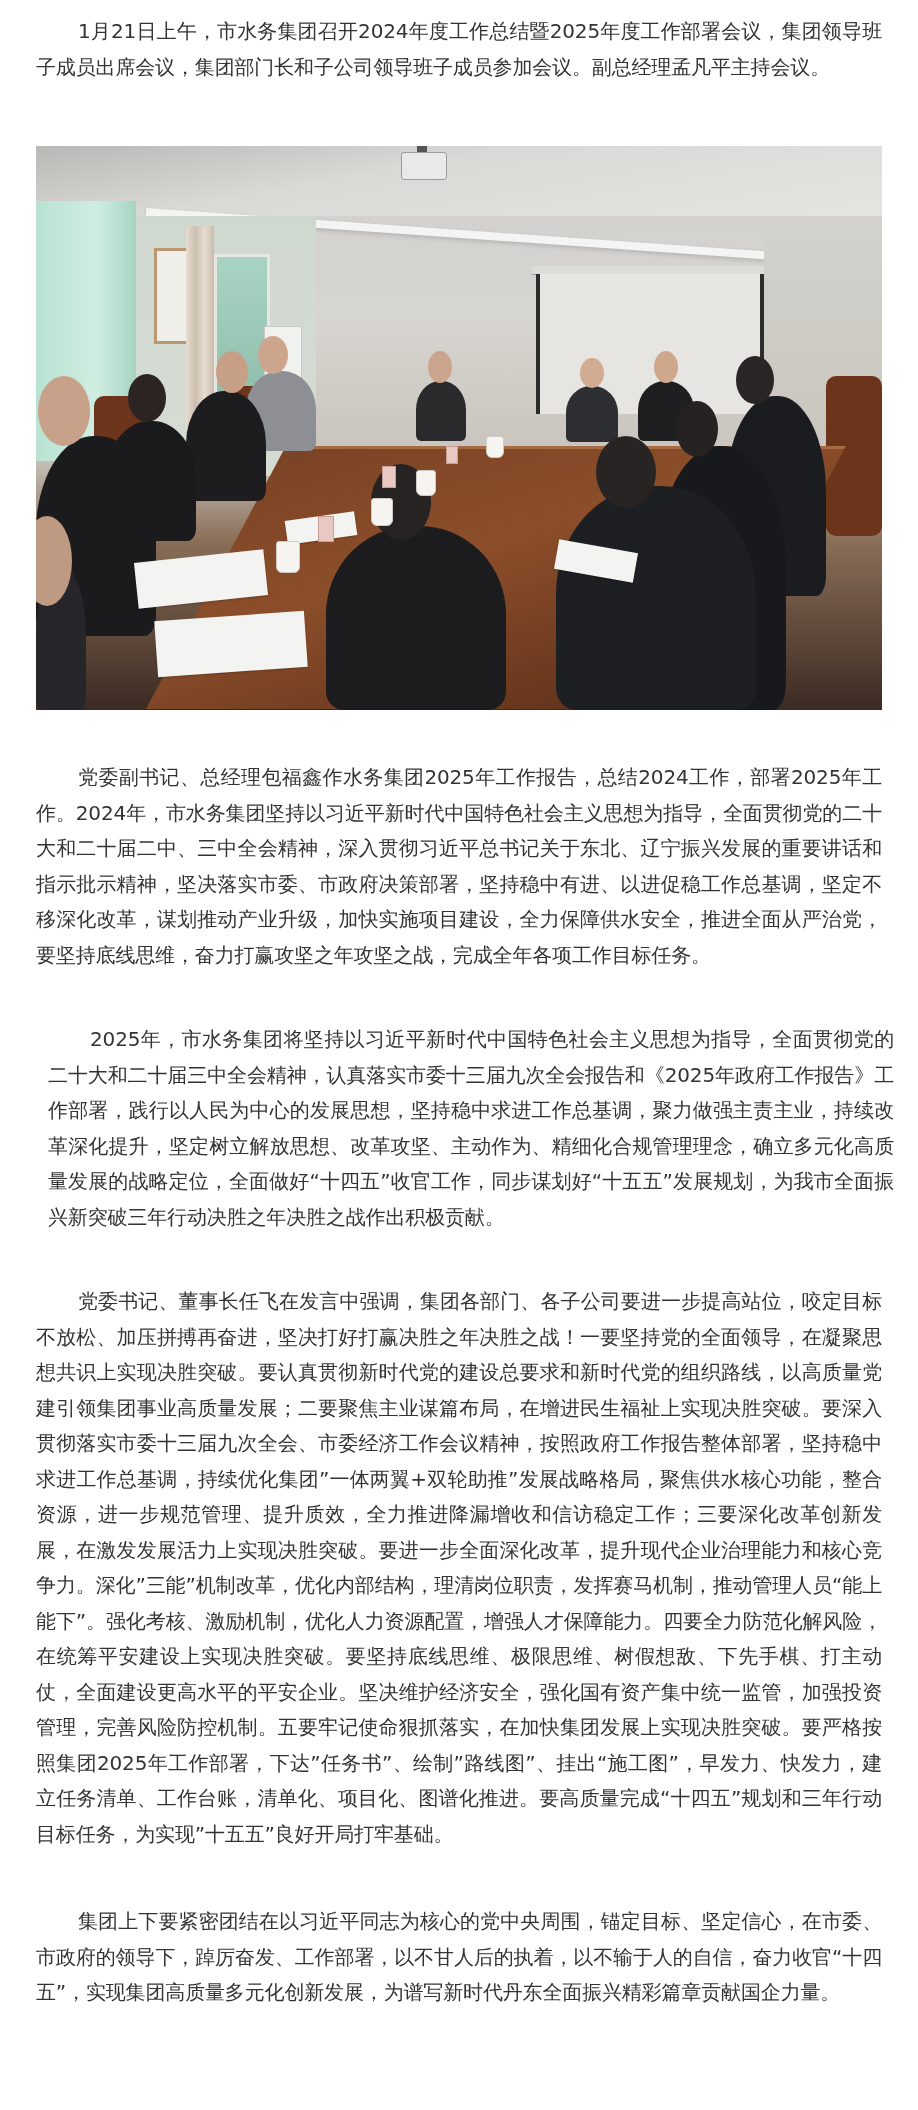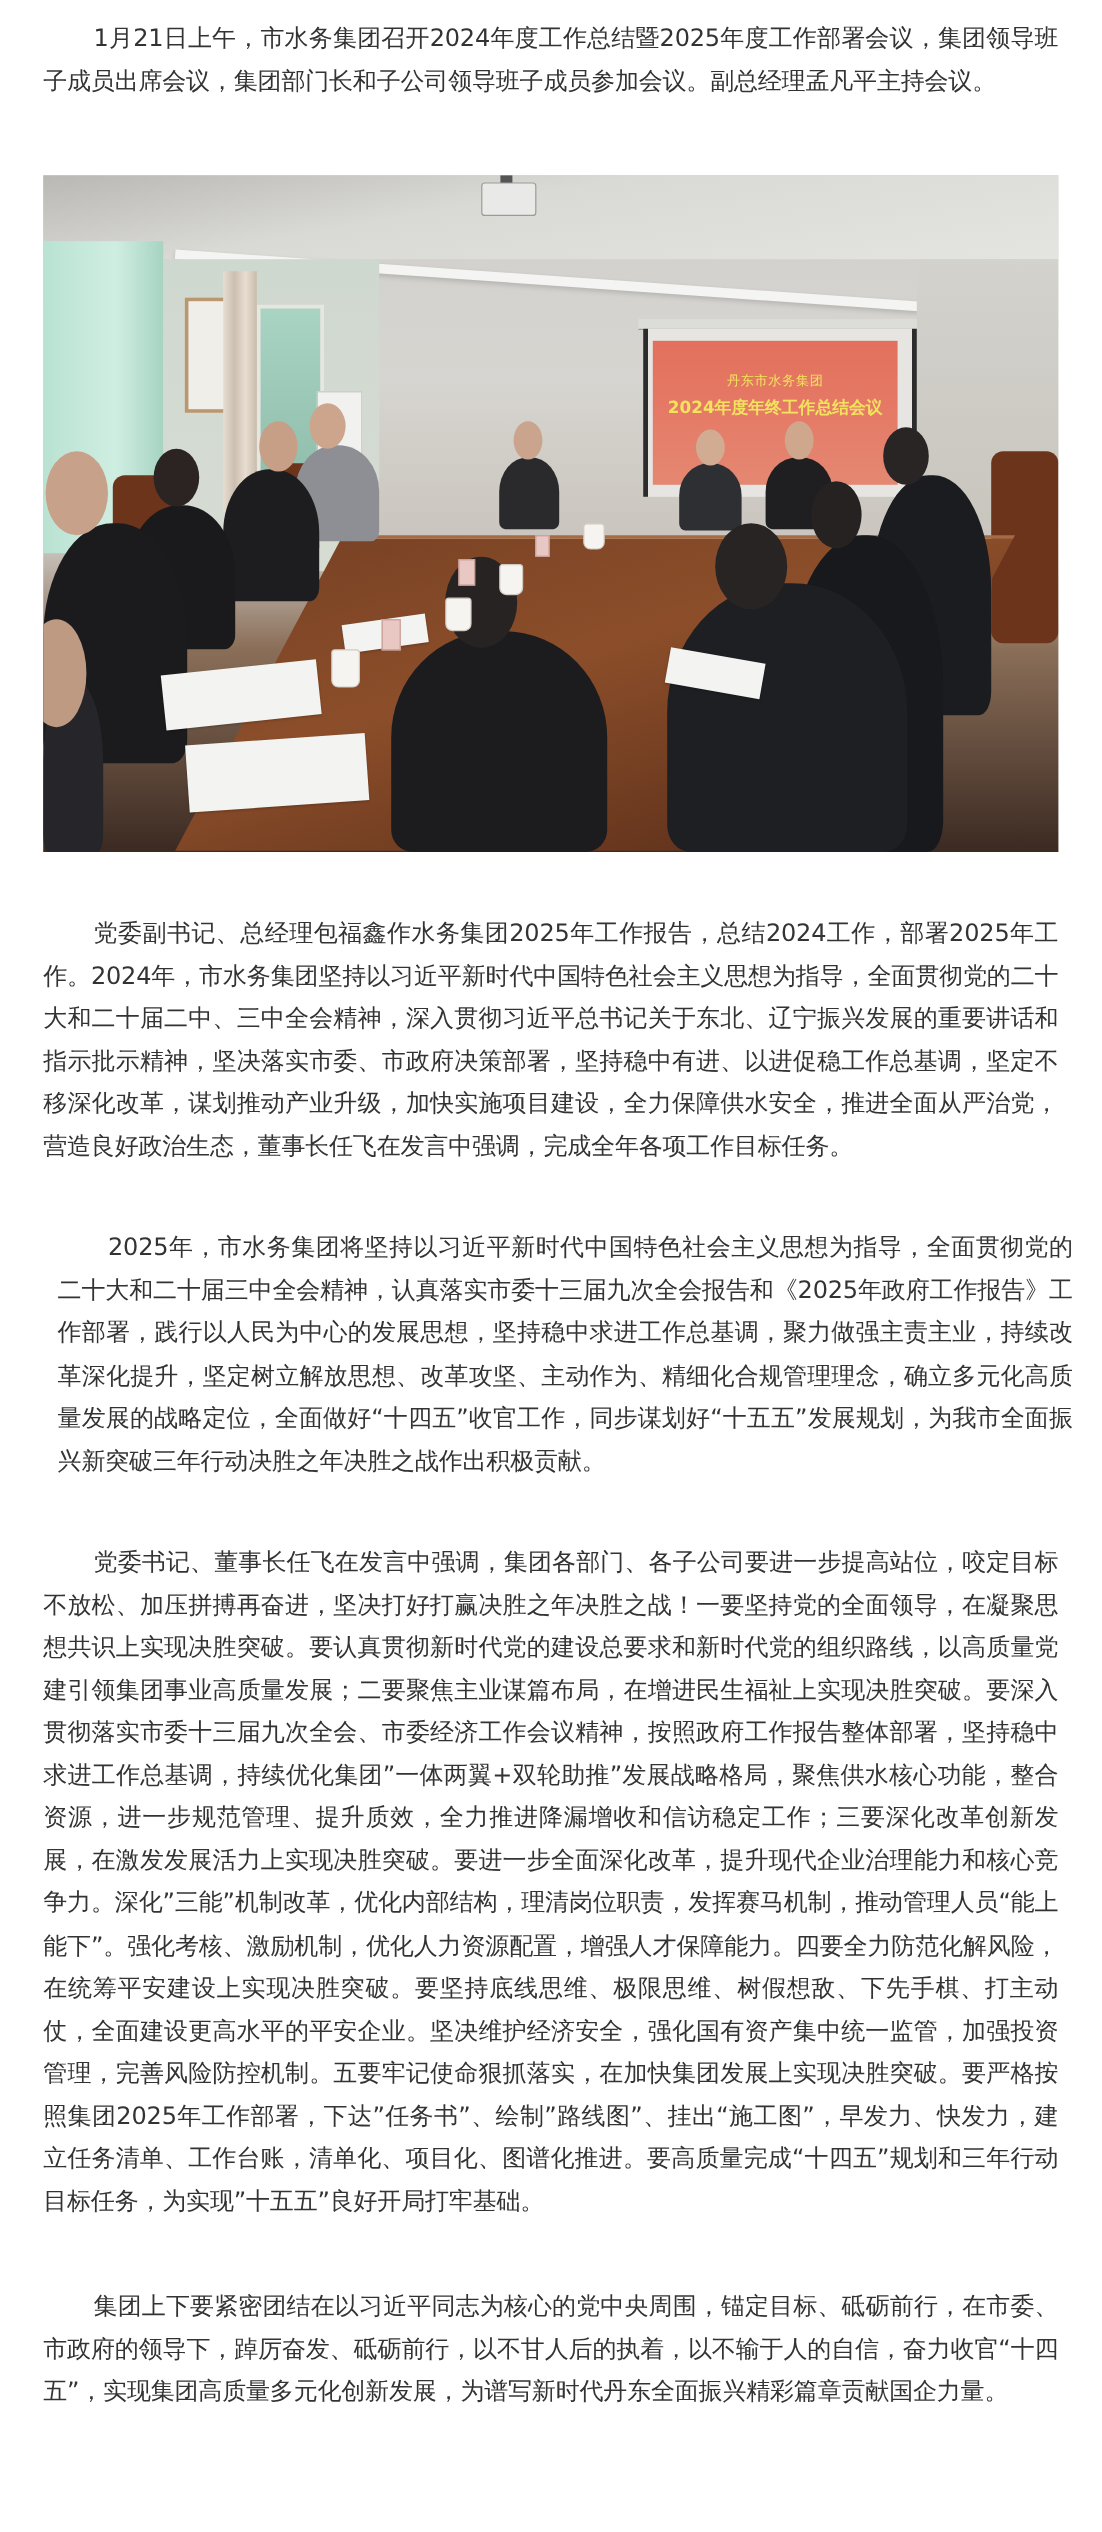--- a/index.html
+++ b/index.html
@@ -139,24 +139,20 @@
   <div class="projector"></div>
   <div class="window-left"></div>
   <div class="wall-left"></div>
   <div class="frame"></div>
   <div class="window-mid"></div>
   <div class="curtain"></div>
   <div class="ac-unit"></div>
   <div class="wall-right"></div>
   <div class="screen-bar"></div>
   <div class="screen-frame"></div>
-  <div class="screen">
-    <span class="screen-line1">丹东市水务集团</span>
-    <span class="screen-line2">2024年度年终工作总结会议</span>
-  </div>
 
   <div class="chair" style="left:58px; top:250px; width:50px; height:90px;"></div>
   <div class="chair" style="left:190px; top:240px; width:40px; height:80px;"></div>
   <div class="chair" style="left:790px; top:230px; width:56px; height:160px;"></div>
 
   <div class="table"></div>
 
   <div class="person" style="left:380px; top:235px; width:50px; height:60px; background:#2a2a2c;"></div>
   <div class="head" style="left:392px; top:205px; width:24px; height:32px; background:#caa48c;"></div>
   <div class="person" style="left:530px; top:240px; width:52px; height:56px; background:#2e2f33;"></div>
@@ -191,17 +187,17 @@
   <div class="cup" style="left:240px; top:395px; width:22px; height:30px;"></div>
   <div class="cup" style="left:335px; top:352px; width:20px; height:26px;"></div>
   <div class="cup" style="left:380px; top:324px; width:18px; height:24px;"></div>
   <div class="cup" style="left:450px; top:290px; width:16px; height:20px;"></div>
   <div class="nameplate" style="left:282px; top:370px; width:14px; height:24px;"></div>
   <div class="nameplate" style="left:346px; top:320px; width:12px; height:20px;"></div>
   <div class="nameplate" style="left:410px; top:300px; width:10px; height:16px;"></div>
 </div>
 
 <div class="article">
-  <p class="para p2">党委副书记、总经理包福鑫作水务集团2025年工作报告，总结2024工作，部署2025年工作。2024年，市水务集团坚持以习近平新时代中国特色社会主义思想为指导，全面贯彻党的二十大和二十届二中、三中全会精神，深入贯彻习近平总书记关于东北、辽宁振兴发展的重要讲话和指示批示精神，坚决落实市委、市政府决策部署，坚持稳中有进、以进促稳工作总基调，坚定不移深化改革，谋划推动产业升级，加快实施项目建设，全力保障供水安全，推进全面从严治党，营造良好政治生态，董事长任飞在发言中强调，完成全年各项工作目标任务。</p>
+  <p class="para p2">党委副书记、总经理包福鑫作水务集团2025年工作报告，总结2024工作，部署2025年工作。2024年，市水务集团坚持以习近平新时代中国特色社会主义思想为指导，全面贯彻党的二十大和二十届二中、三中全会精神，深入贯彻习近平总书记关于东北、辽宁振兴发展的重要讲话和指示批示精神，坚决落实市委、市政府决策部署，坚持稳中有进、以进促稳工作总基调，坚定不移深化改革，谋划推动产业升级，加快实施项目建设，全力保障供水安全，推进全面从严治党，要坚持底线思维，奋力打赢攻坚之年攻坚之战，完成全年各项工作目标任务。</p>
   <p class="para p3">2025年，市水务集团将坚持以习近平新时代中国特色社会主义思想为指导，全面贯彻党的二十大和二十届三中全会精神，认真落实市委十三届九次全会报告和《2025年政府工作报告》工作部署，践行以人民为中心的发展思想，坚持稳中求进工作总基调，聚力做强主责主业，持续改革深化提升，坚定树立解放思想、改革攻坚、主动作为、精细化合规管理理念，确立多元化高质量发展的战略定位，全面做好“十四五”收官工作，同步谋划好“十五五”发展规划，为我市全面振兴新突破三年行动决胜之年决胜之战作出积极贡献。</p>
   <p class="para p4">党委书记、董事长任飞在发言中强调，集团各部门、各子公司要进一步提高站位，咬定目标不放松、加压拼搏再奋进，坚决打好打赢决胜之年决胜之战！一要坚持党的全面领导，在凝聚思想共识上实现决胜突破。要认真贯彻新时代党的建设总要求和新时代党的组织路线，以高质量党建引领集团事业高质量发展；二要聚焦主业谋篇布局，在增进民生福祉上实现决胜突破。要深入贯彻落实市委十三届九次全会、市委经济工作会议精神，按照政府工作报告整体部署，坚持稳中求进工作总基调，持续优化集团”一体两翼+双轮助推”发展战略格局，聚焦供水核心功能，整合资源，进一步规范管理、提升质效，全力推进降漏增收和信访稳定工作；三要深化改革创新发展，在激发发展活力上实现决胜突破。要进一步全面深化改革，提升现代企业治理能力和核心竞争力。深化”三能”机制改革，优化内部结构，理清岗位职责，发挥赛马机制，推动管理人员“能上能下”。强化考核、激励机制，优化人力资源配置，增强人才保障能力。四要全力防范化解风险，在统筹平安建设上实现决胜突破。要坚持底线思维、极限思维、树假想敌、下先手棋、打主动仗，全面建设更高水平的平安企业。坚决维护经济安全，强化国有资产集中统一监管，加强投资管理，完善风险防控机制。五要牢记使命狠抓落实，在加快集团发展上实现决胜突破。要严格按照集团2025年工作部署，下达”任务书”、绘制”路线图”、挂出“施工图”，早发力、快发力，建立任务清单、工作台账，清单化、项目化、图谱化推进。要高质量完成“十四五”规划和三年行动目标任务，为实现”十五五”良好开局打牢基础。</p>
-  <p class="para p5">集团上下要紧密团结在以习近平同志为核心的党中央周围，锚定目标、砥砺前行，在市委、市政府的领导下，踔厉奋发、砥砺前行，以不甘人后的执着，以不输于人的自信，奋力收官“十四五”，实现集团高质量多元化创新发展，为谱写新时代丹东全面振兴精彩篇章贡献国企力量。</p>
+  <p class="para p5">集团上下要紧密团结在以习近平同志为核心的党中央周围，锚定目标、坚定信心，在市委、市政府的领导下，踔厉奋发、工作部署，以不甘人后的执着，以不输于人的自信，奋力收官“十四五”，实现集团高质量多元化创新发展，为谱写新时代丹东全面振兴精彩篇章贡献国企力量。</p>
 </div>
 
 </body></html>

